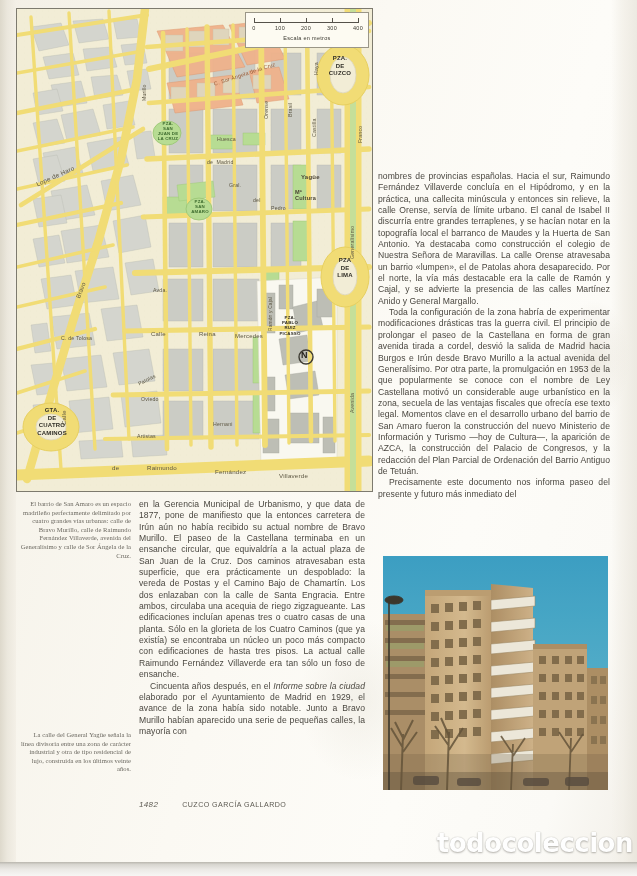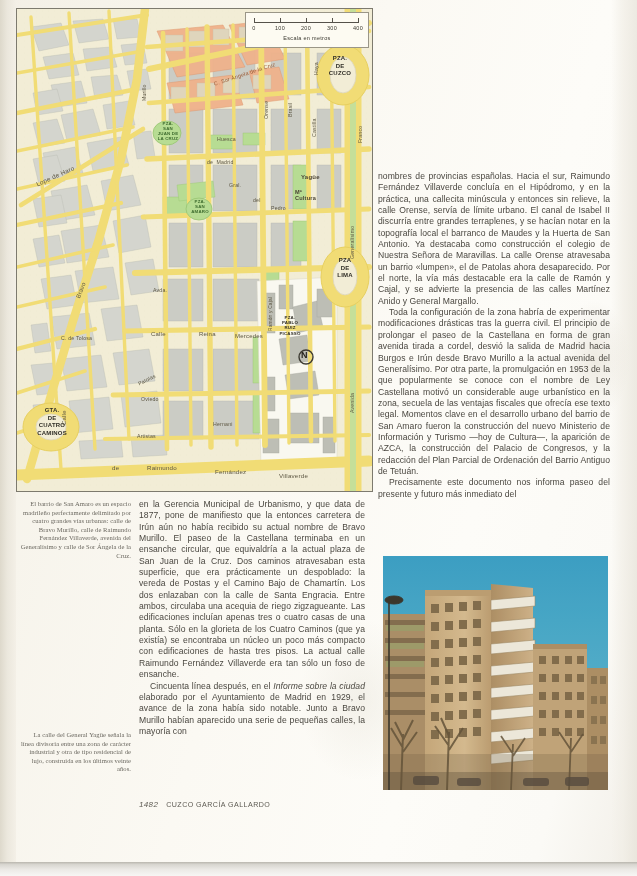--- a/index.html
+++ b/index.html
@@ -107,21 +107,21 @@
     text-align:right;
     letter-spacing:.05px;
   }
   #cap1{left:19px;top:500px;}
   #cap2{left:19px;top:731px;}
 
   #folio{
     position:absolute;left:139px;top:800px;
     font-size:8px;color:#5d5a52;letter-spacing:.35px;
   }
-  #folio .num{margin-right:8px;font-style:italic;}
+  #folio .num{margin-right:24px;font-style:italic;}
   #folio .auth{font-size:7.1px;letter-spacing:.45px;}
 
   
   #wm{
     position:absolute;right:4px;bottom:18px;
     font-family:"DejaVu Sans", sans-serif;
     font-size:26px;font-weight:bold;
     color:#ffffff;letter-spacing:-.5px;
     text-shadow:0 1px 2px rgba(120,118,112,.55), 0 0 1px rgba(110,108,102,.5);
     opacity:.95;
@@ -389,21 +389,21 @@
   </div>
 
   <div id="col-right" class="bodycol">
     <p class="noind">nombres de provincias españolas. Hacia el sur, Raimundo Fernández Villaverde concluía en el Hipódromo, y en la práctica, una callecita minúscula y entonces sin relieve, la calle Orense, servía de límite urbano. El canal de Isabel II discurría entre grandes terraplenes, y se hacían notar en la topografía local el barranco de Maudes y la Huerta de San Antonio. Ya destacaba como construcción el colegio de Nuestra Señora de Maravillas. La calle Orense atravesaba un barrio «lumpen», el de Patolas ahora desaparecido. Por el norte, la vía más destacable era la calle de Ramón y Cajal, y se advierte la presencia de las calles Martínez Anido y General Margallo.</p>
     <p>Toda la configuración de la zona habría de experimentar modificaciones drásticas tras la guerra civil. El principio de prolongar el paseo de la Castellana en forma de gran avenida tirada a cordel, desvió la salida de Madrid hacia Burgos e Irún desde Bravo Murillo a la actual avenida del Generalísimo. Por otra parte, la promulgación en 1953 de la que popularmente se conoce con el nombre de Ley Castellana motivó un considerable auge urbanístico en la zona, secuela de las ventajas fiscales que ofrecía ese texto legal. Momentos clave en el desarrollo urbano del barrio de San Amaro fueron la construcción del nuevo Ministerio de Información y Turismo —hoy de Cultura—, la aparición de AZCA, la construcción del Palacio de Congresos, y la redacción del Plan Parcial de Ordenación del Barrio Antiguo de Tetuán.</p>
     <p>Precisamente este documento nos informa paseo del presente y futuro más inmediato del</p>
   </div>
 
   <div id="col-left" class="bodycol">
     <p class="noind">en la Gerencia Municipal de Urbanismo, y que data de 1877, pone de manifiesto que la entonces carretera de Irún aún no había recibido su actual nombre de Bravo Murillo. El paseo de la Castellana terminaba en un ensanche circular, que equivaldría a la actual plaza de San Juan de la Cruz. Dos caminos atravesaban esta superficie, que era prácticamente un despoblado: la vereda de Postas y el Camino Bajo de Chamartín. Los dos enlazaban con la calle de Santa Engracia. Entre ambos, circulaba una acequia de riego zigzagueante. Las edificaciones incluían apenas tres o cuatro casas de una planta. Sólo en la glorieta de los Cuatro Caminos (que ya existía) se encontraba un núcleo un poco más compacto con edificaciones de hasta tres pisos. La actual calle Raimundo Fernández Villaverde era tan sólo un foso de ensanche.</p>
-    <p><span>Cincuenta línea después, en el </span><i>Informe sobre la ciudad</i><span> elaborado por el Ayuntamiento de Madrid en 1929, el avance de la zona había sido notable. Junto a Bravo Murillo habían aparecido una serie de pequeñas calles, la mayoría con</span></p>
+    <p><span>Cincuenta años después, en el </span><i>Informe sobre la ciudad</i><span> elaborado por el Ayuntamiento de Madrid en 1929, el avance de la zona había sido notable. Junto a Bravo Murillo habían aparecido una serie de pequeñas calles, la mayoría con</span></p>
   </div>
 
   <div id="cap1" class="caption">El barrio de San Amaro es un espacio madrileño perfectamente delimitado por cuatro grandes vías urbanas: calle de Bravo Murillo, calle de Raimundo Fernández Villaverde, avenida del Generalísimo y calle de Sor Ángela de la Cruz.</div>
   <div id="cap2" class="caption">La calle del General Yagüe señala la línea divisoria entre una zona de carácter industrial y otra de tipo residencial de lujo, construida en los últimos veinte años.</div>
 
   <div id="folio">
     <span class="num">1482</span><span class="auth">CUZCO GARCÍA GALLARDO</span>
   </div>
 
   <div id="photo">
@@ -548,16 +548,17 @@
         <rect x="30" y="220" width="26" height="9" rx="3"></rect>
         <rect x="74" y="222" width="24" height="8" rx="3"></rect>
         <rect x="140" y="222" width="26" height="8" rx="3"></rect>
         <rect x="182" y="221" width="24" height="9" rx="3"></rect>
       </g>
 
       <rect x="0" y="0" width="225" height="234" fill="#d8b980" opacity=".09"></rect>
     </svg>
   </div>
 
+  <div id="wm">todocoleccion</div>
 
   <div id="scan-edge-line"></div>
   <div id="scan-edge"></div>
 </div>
 
 </body></html>

